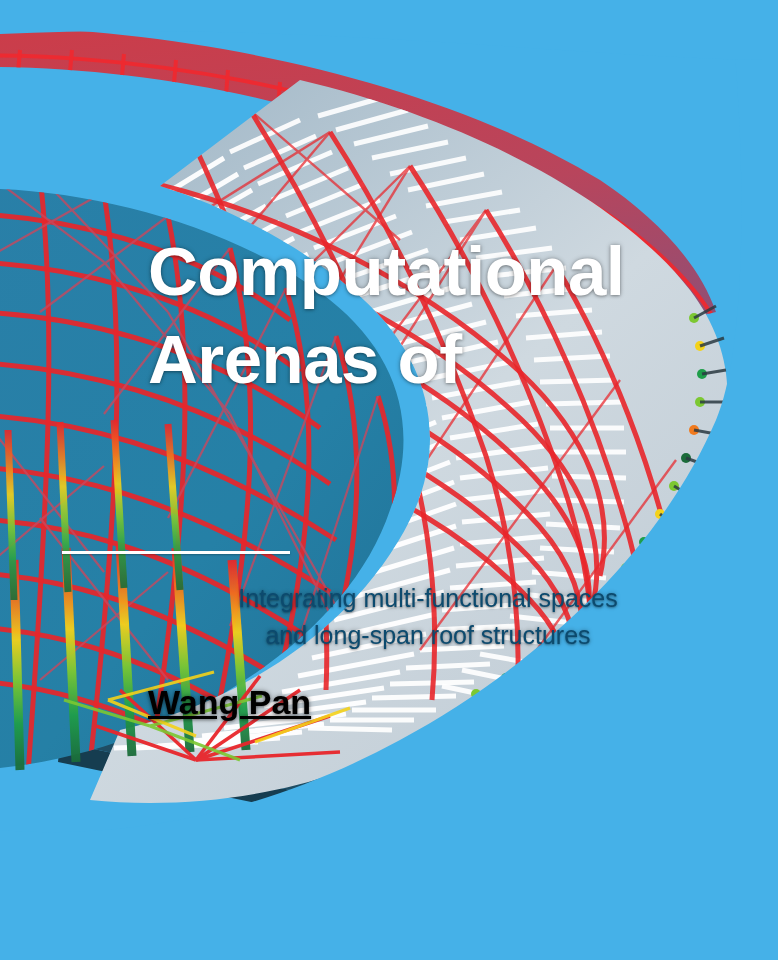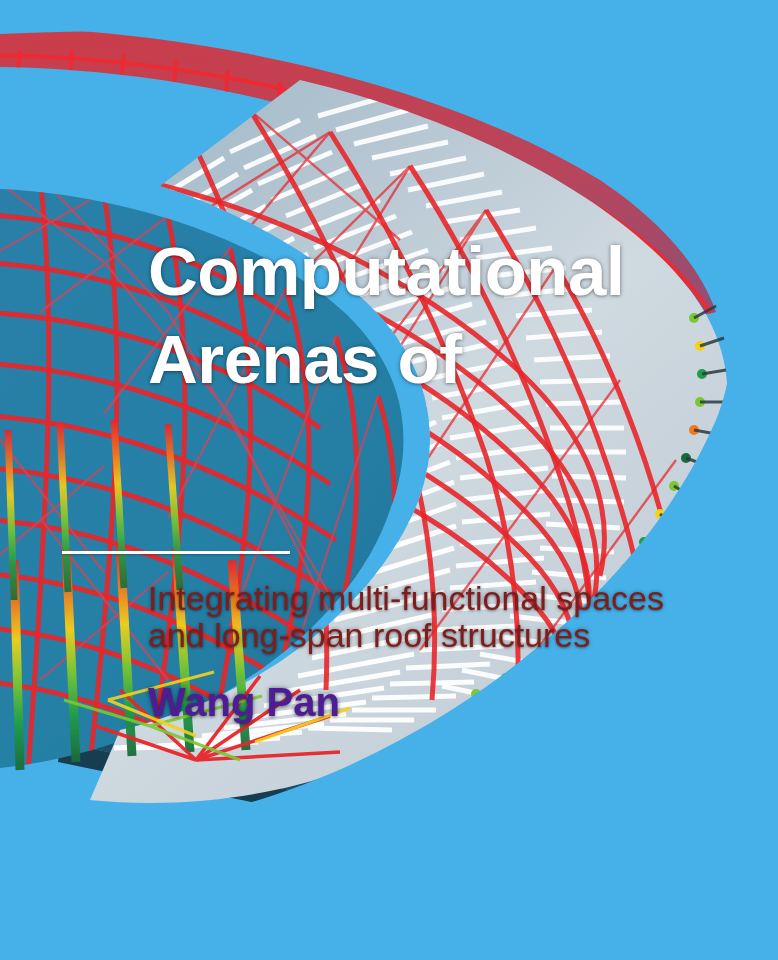--- a/index.html
+++ b/index.html
@@ -79,47 +79,49 @@
   }
 
   .subtitle-block {
     position: absolute;
     left: 148px;
     top: 580px;
     width: 560px;
   }
   .subtitle-line {
     display: block;
-    color: #7f1d1d;
+    color: #0c4a6e;
     font-family: "Liberation Sans", sans-serif;
     font-weight: normal;
-    font-size: 34px;
+    font-size: 25px;
     line-height: 37px;
     white-space: nowrap;
     text-shadow:
       0 0 4px rgba(0,0,0,0.35),
       0 1px 2px rgba(0,0,0,0.30);
+    text-align: center;
   }
 
   .author-block {
     position: absolute;
     left: 148px;
     top: 684px;
   }
   .author-name {
     display: block;
-    color: #4c1d95;
+    color: #000000;
     font-family: "Liberation Sans", sans-serif;
     font-weight: bold;
-    font-size: 40px;
+    font-size: 34px;
     line-height: 36px;
     white-space: nowrap;
     text-shadow:
       0 0 5px rgba(0,0,0,0.40),
       0 1px 3px rgba(0,0,0,0.32);
+    text-decoration: underline;
   }
 </style>
 </head>
 <body>
 
 <div id="cover">
 
   <svg class="bg-arcs" viewBox="0 0 778 960" preserveAspectRatio="none">
     <g fill="none" stroke="#2d82ab" stroke-width="1.6" opacity="0.55">
       <path d="M 640 560 C 600 700 470 830 250 880 C 140 905 40 905 -20 890"></path>

